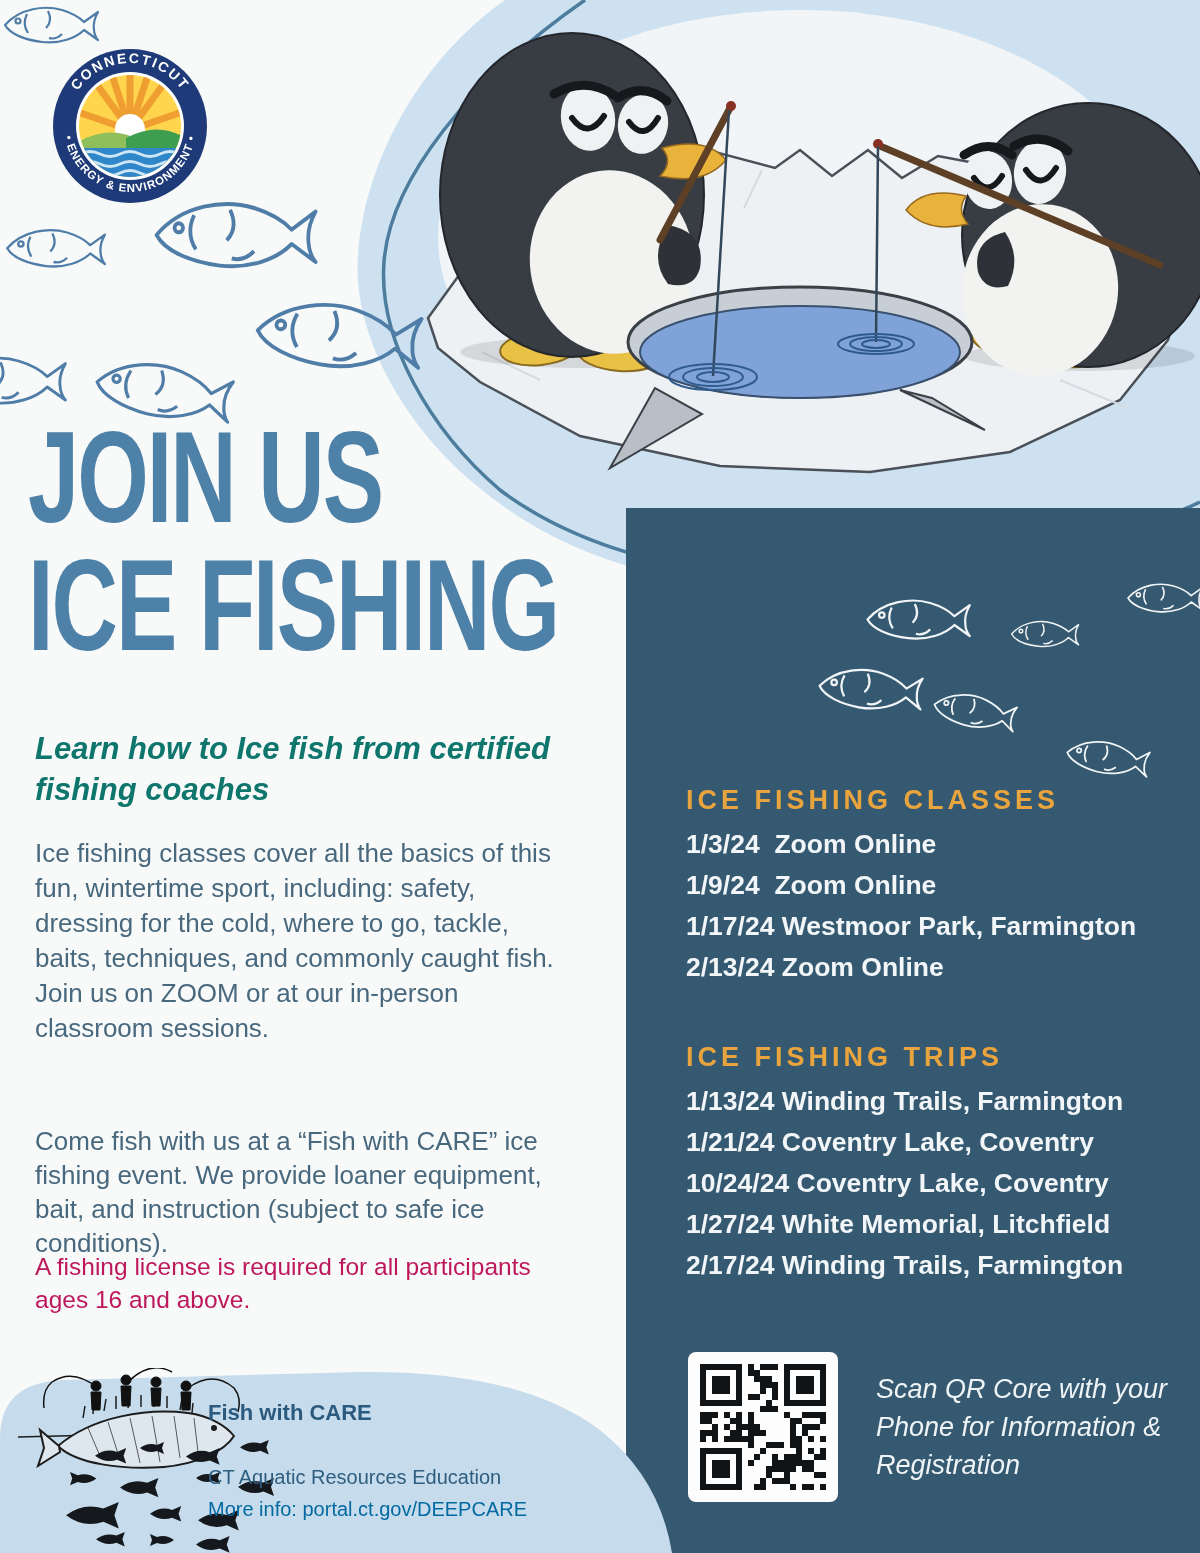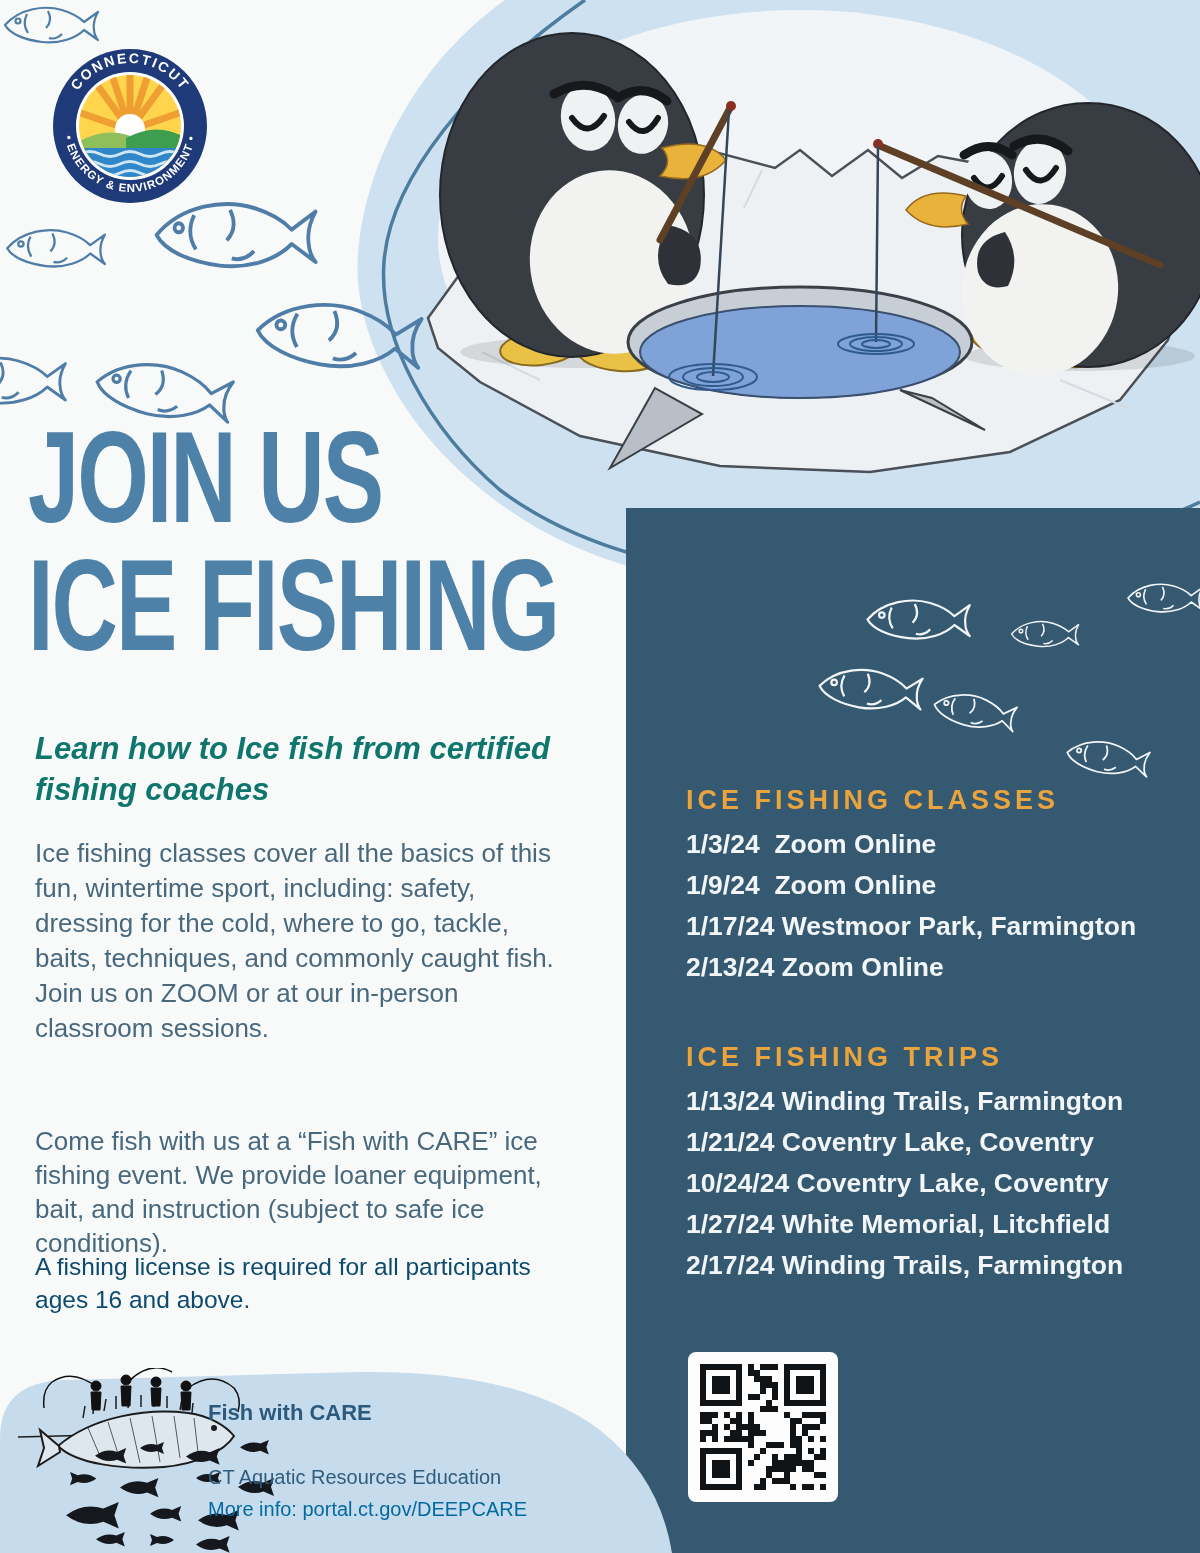--- a/index.html
+++ b/index.html
@@ -10,21 +10,21 @@
   
   .big-title{position:absolute;left:28px;top:413px;width:640px;color:#4e81a8;font-weight:bold;
              font-size:92px;line-height:90px;letter-spacing:-2px;transform:scaleY(1.42);
              transform-origin:top left;white-space:pre-line;}
   .subtitle{position:absolute;left:35px;top:728px;width:620px;color:#0f766e;font-weight:bold;
             font-style:italic;font-size:31px;line-height:41px;white-space:pre-line;}
   .para{position:absolute;left:35px;width:620px;color:#48687e;font-size:26px;line-height:35px;
         white-space:pre-line;}
   .p1{top:836px;}
   .p2{top:1124px;line-height:34px;}
-  .note{position:absolute;left:35px;top:1250px;width:620px;color:#0c4a6e;font-size:24.5px;
+  .note{position:absolute;left:35px;top:1250px;width:620px;color:#be185d;font-size:24.5px;
         line-height:33px;white-space:pre-line;}
   
   .panel{position:absolute;left:626px;top:508px;width:574px;height:1045px;background:#355970;}
   .panel-heading{position:absolute;left:60px;color:#e9a43d;font-weight:bold;font-size:27px;
                  letter-spacing:4px;white-space:pre;}
   .h-classes{top:277px;}
   .h-trips{top:534px;}
   .date-list{position:absolute;left:60px;color:#f2f6f8;font-weight:bold;font-size:26.5px;
              line-height:41px;}
   .l-classes{top:316px;}
@@ -327,20 +327,23 @@
           <rect x="18" y="18" width="30" height="30" fill="#fdfdfd"></rect>
           <rect x="24" y="24" width="18" height="18" fill="#111416"></rect>
           <rect x="96" y="12" width="42" height="42" fill="#111416"></rect>
           <rect x="102" y="18" width="30" height="30" fill="#fdfdfd"></rect>
           <rect x="108" y="24" width="18" height="18" fill="#111416"></rect>
           <rect x="12" y="96" width="42" height="42" fill="#111416"></rect>
           <rect x="18" y="102" width="30" height="30" fill="#fdfdfd"></rect>
           <rect x="24" y="108" width="18" height="18" fill="#111416"></rect>
         </svg>
     </div>
+    <div class="qr-caption">Scan QR Core with your
+Phone for Information &amp;
+Registration</div>
   </div>
 
   <svg class="abs" width="720" height="185" viewBox="0 1368 720 185" style="left:0;top:1368px">
     <path d="M 0,1553 L 0,1438 Q 0,1382 64,1380 L 360,1372 Q 520,1370 600,1430 Q 660,1478 672,1553 Z" fill="#c6dcec"></path>
     <g>
       <line x1="18" y1="1437" x2="178" y2="1433" stroke="#1c1c1c" stroke-width="1.5"></line>
 
       <g transform="translate(38,1368)">
         <path d="M 20,78 C 55,48 110,40 150,45 C 172,48 188,58 196,68 C 186,84 158,96 126,99 C 85,102 38,96 20,78 Z" fill="#dfe7ee" stroke="#1c1c1c" stroke-width="2"></path>
         <path d="M 21,78 L 2,62 L 6,80 L 0,98 L 22,84 Z" fill="#dfe7ee" stroke="#1c1c1c" stroke-width="2"></path>

